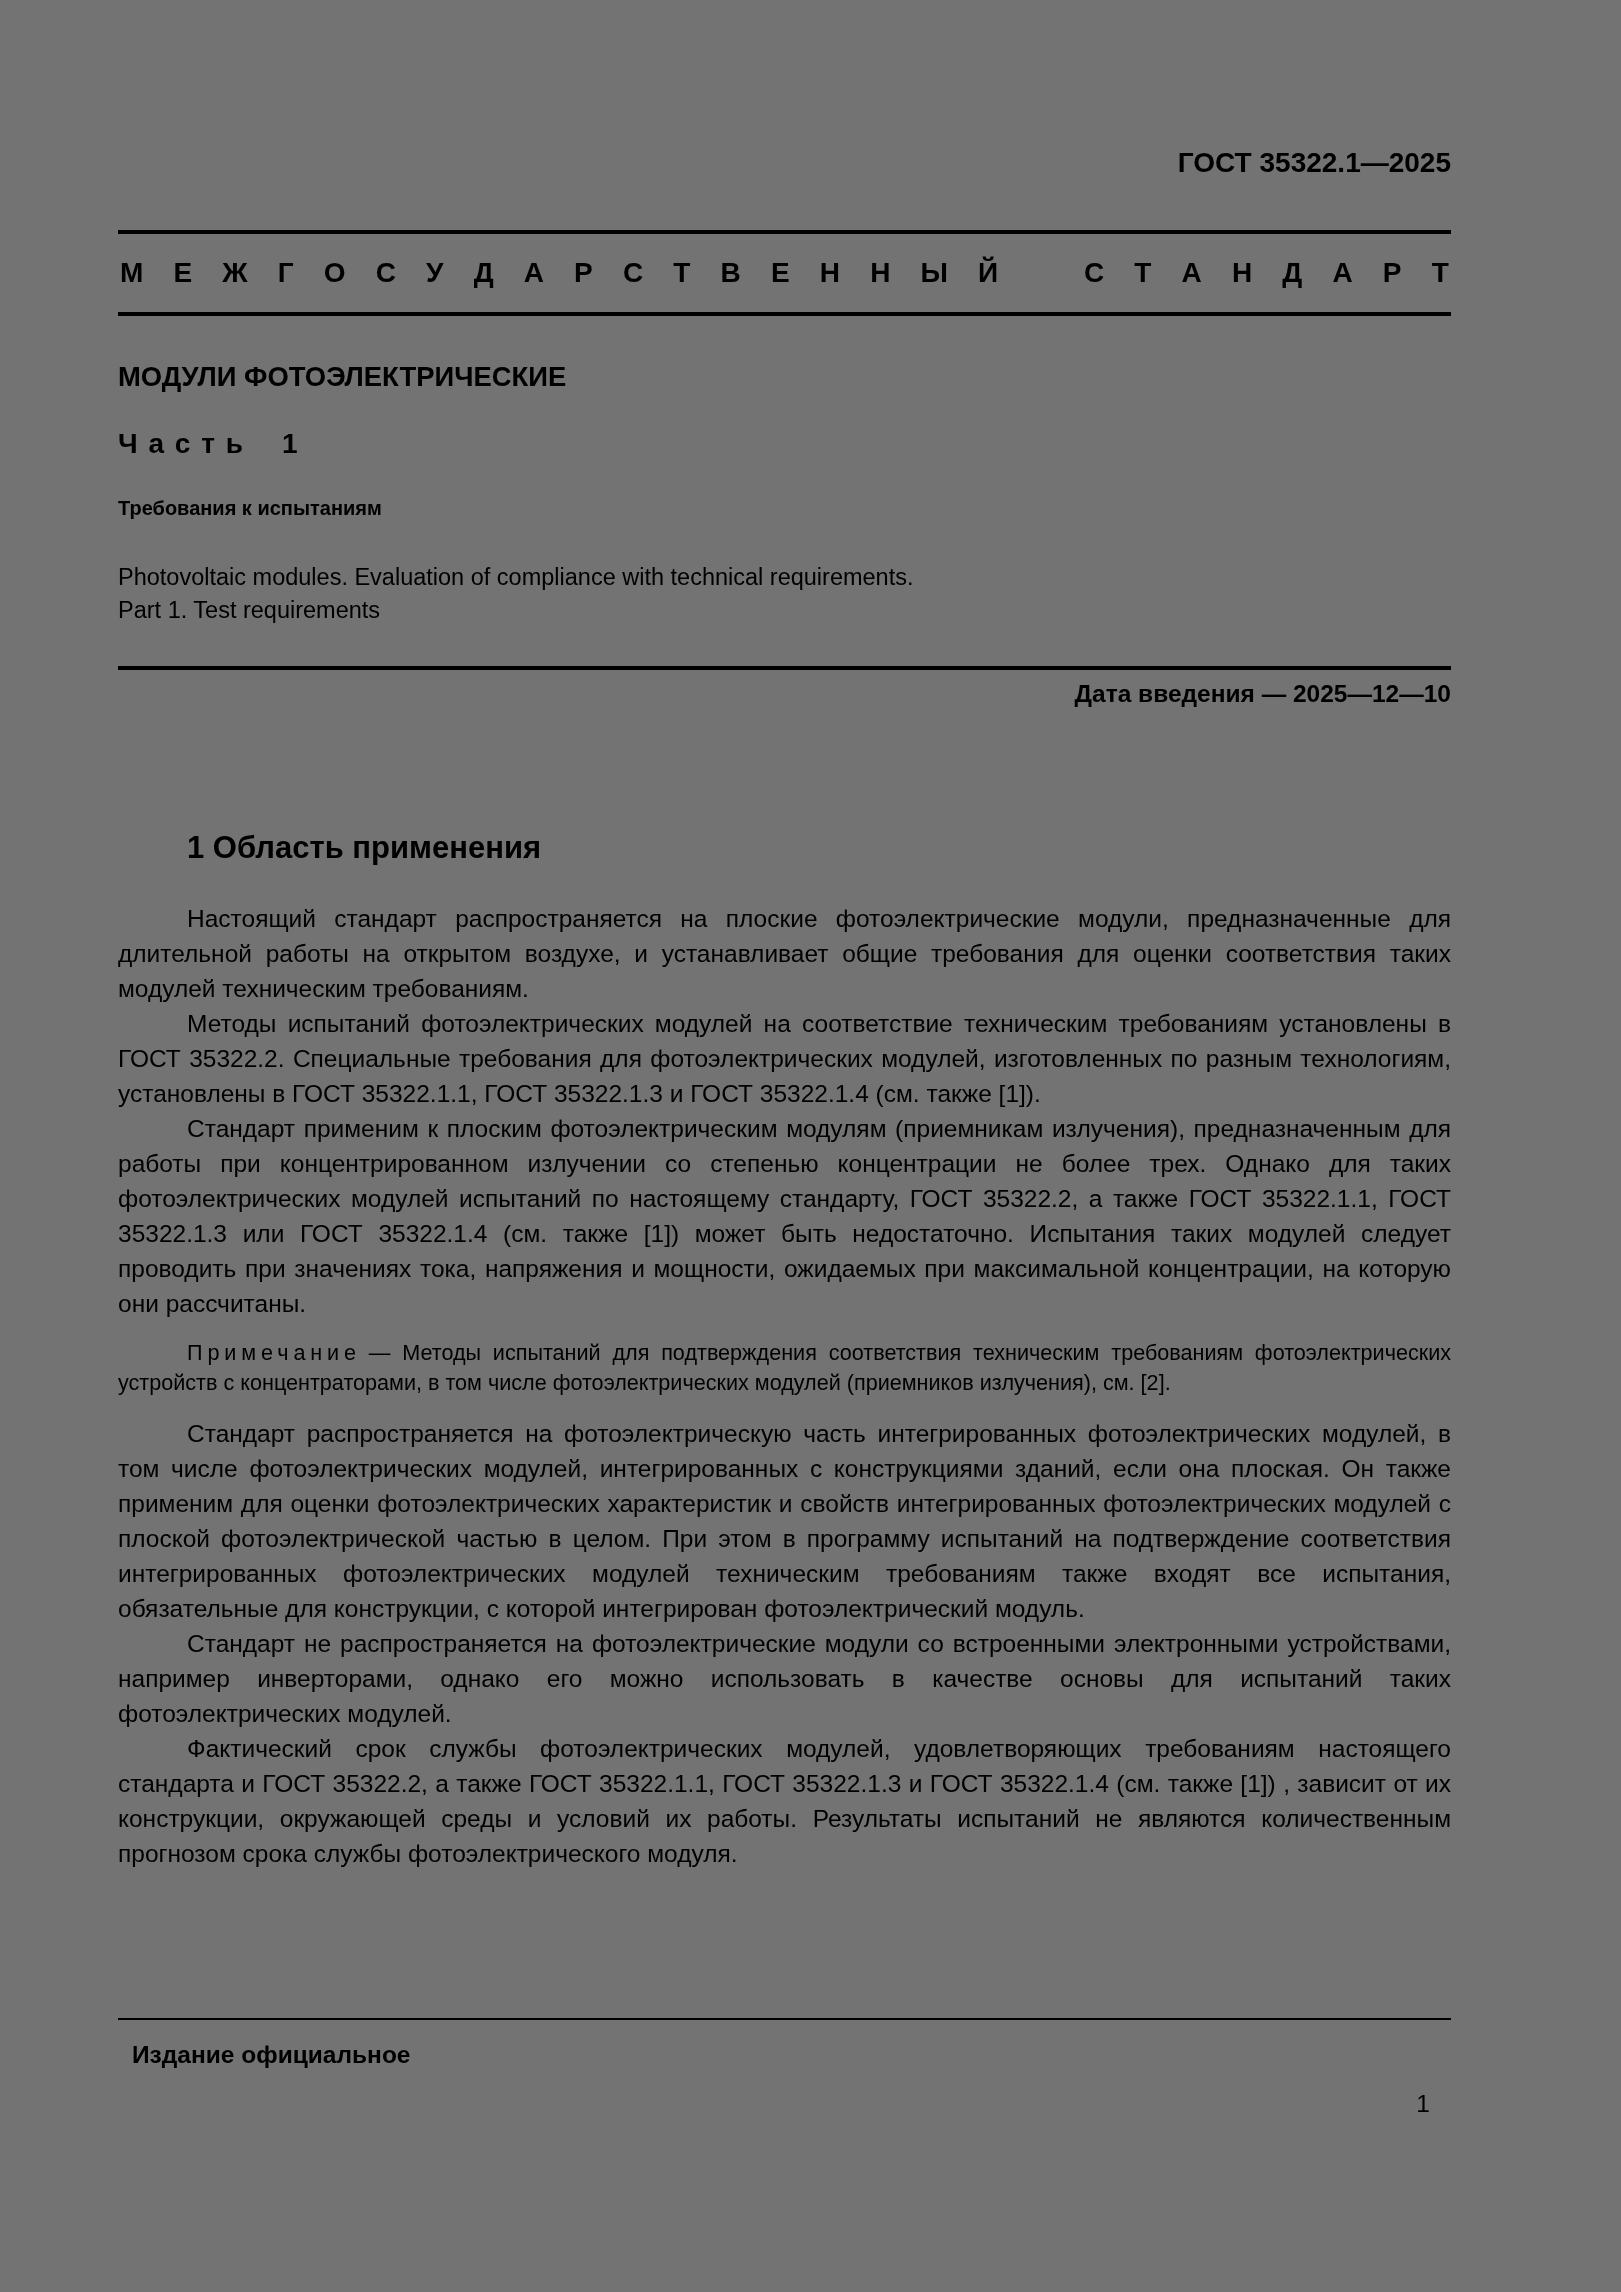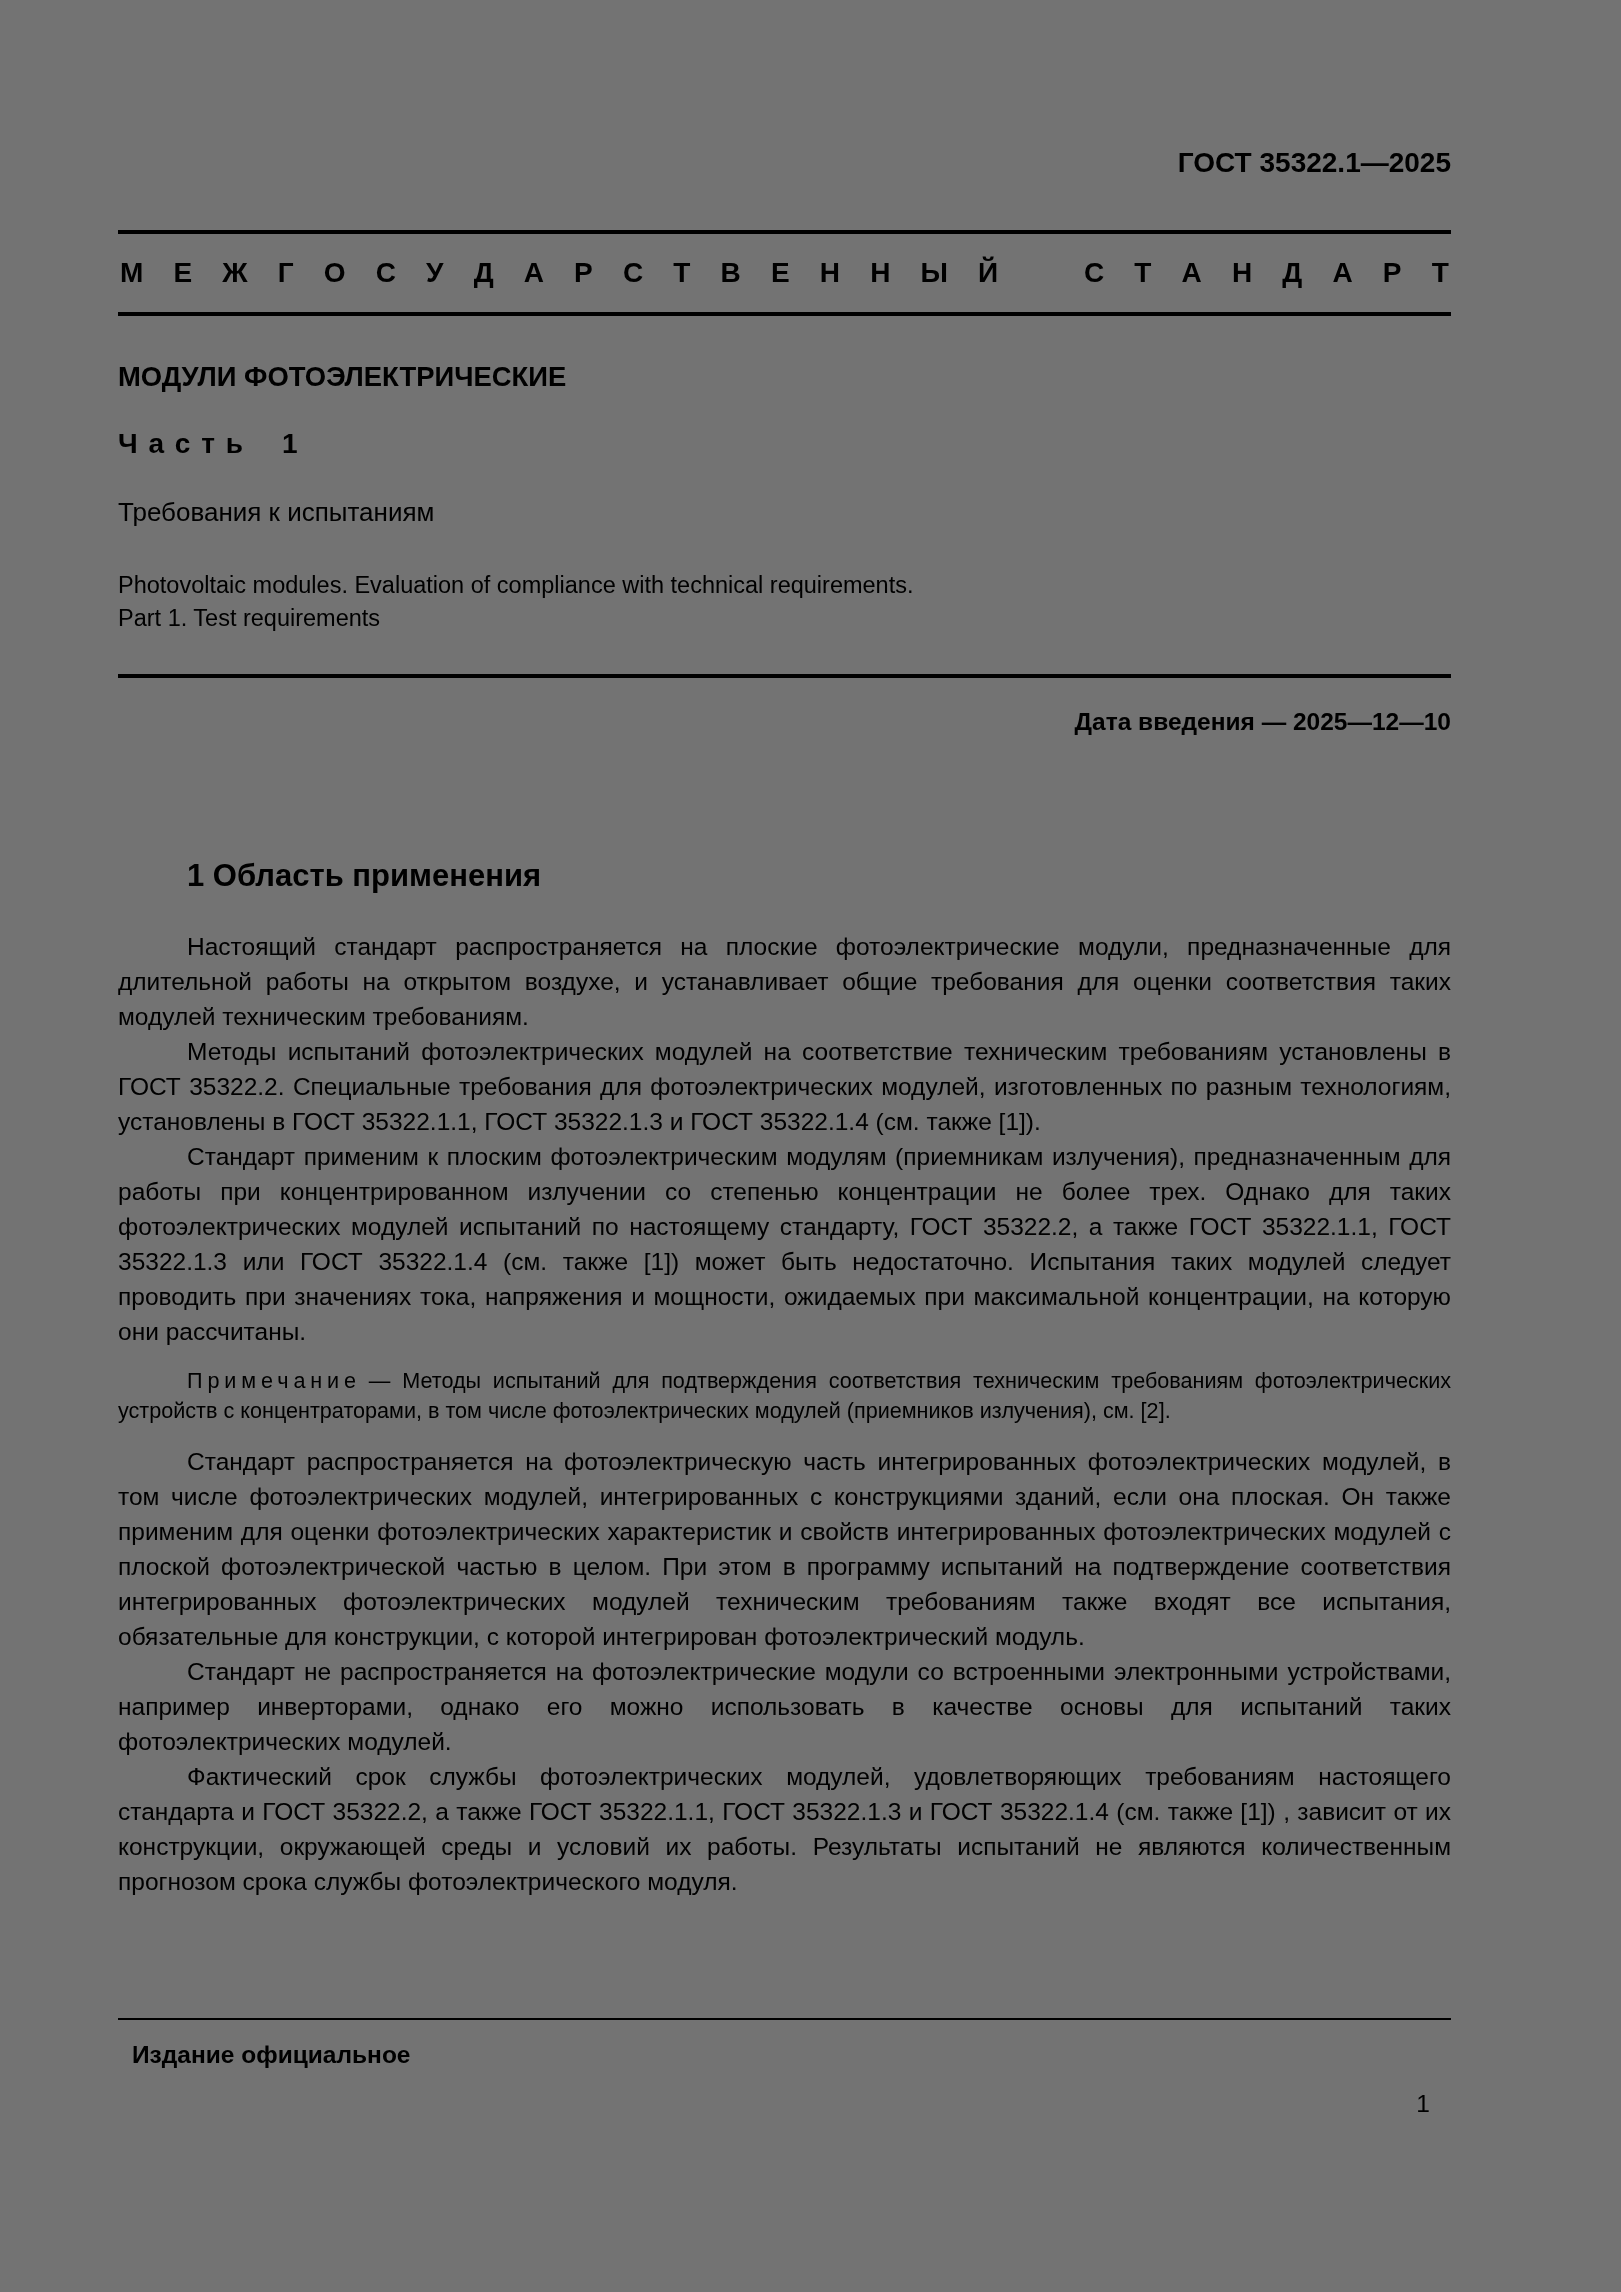--- a/index.html
+++ b/index.html
@@ -31,32 +31,32 @@
     align-items: center;
     font-weight: bold;
     font-size: 28px;
     line-height: 1.1;
   }
   .band-gap { width: 25.5px; flex: 0 0 25.5px; }
   .title-block { text-align: left; }
   .title-main  { font-size: 27.4px; font-weight: bold; margin-top: 45px; }
   .title-sub   { font-size: 26.5px; font-weight: bold; margin-top: 37px; }
   .part-label  { font-size: 28px; font-weight: bold; letter-spacing: 10.8px; word-spacing: 9.8px; margin-top: 35px; }
-  .part-title  { font-size: 26px; font-weight: normal; margin-top: 37px; }
+  .part-title  { font-size: 20px; font-weight: bold; margin-top: 37px; }
   .title-en    { font-size: 23.5px; margin-top: 41px; line-height: 33px; }
   .mid-rule {
     height: 3.9px;
     background: #000;
     margin-top: 39px;
   }
   .date-line {
     text-align: right;
     font-weight: bold;
     font-size: 24.5px;
-    margin-top: 30px;
+    margin-top: 10px;
   }
   .section-heading {
     font-size: 31px;
     font-weight: bold;
     margin: 122px 0 35px 69px;
   }
   .body-text p.para {
     font-size: 24.5px;
     line-height: 35px;
     text-align: justify;

